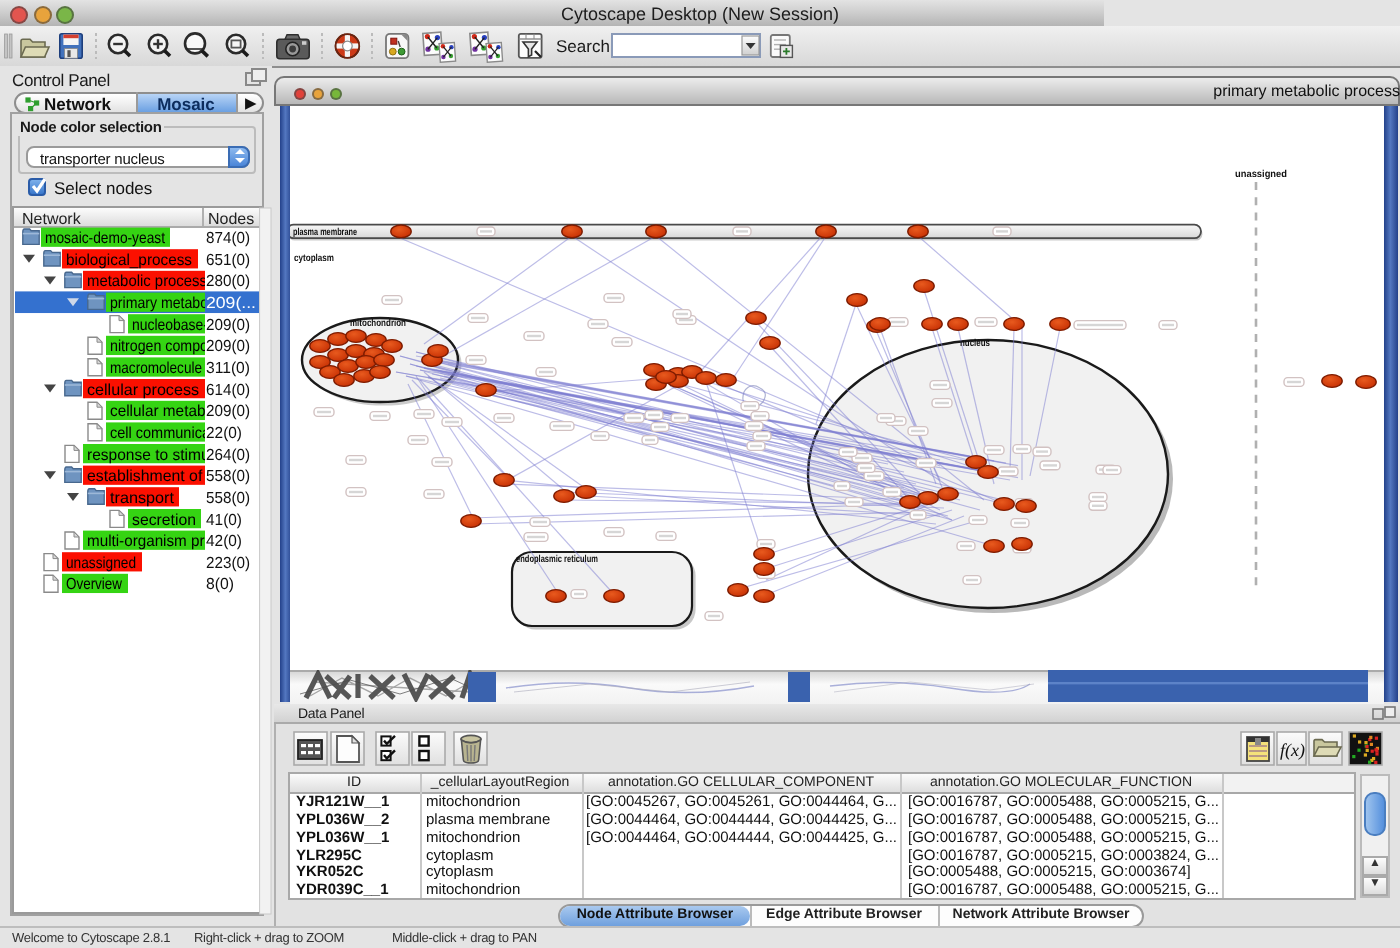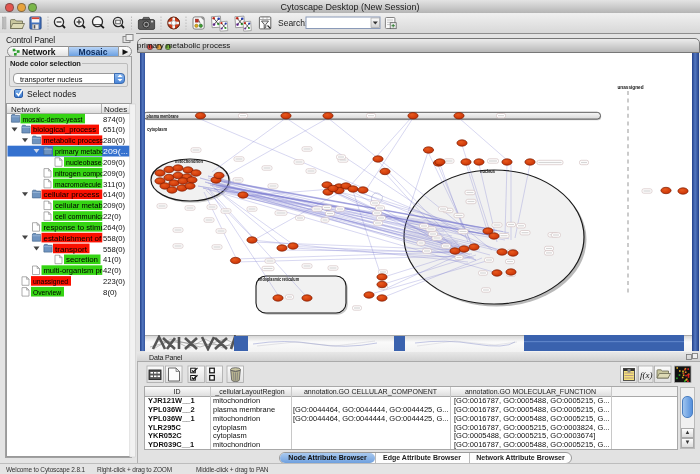--- a/index.html
+++ b/index.html
@@ -1,19 +1,19 @@
 <!DOCTYPE html>
 <html><head><meta charset="utf-8"><style>
 html,body{margin:0;padding:0;}
 body{width:700px;height:474px;font-family:"Liberation Sans",sans-serif;background:#e4e4e4;overflow:hidden;}
 #app{position:relative;width:700px;height:474px;overflow:hidden;}
 .abs{position:absolute;}
 </style></head><body>
 <div id="app">
-<div class="abs" style="left:0;top:0;width:700px;height:13px;background:linear-gradient(#e3e3e3,#cfcfcf 45%,#b4b4b4);border-bottom:1px solid #6f6f6f;">
+<div class="abs" style="left:0;top:0;width:552px;height:13px;background:linear-gradient(#e3e3e3,#cfcfcf 45%,#b4b4b4);border-bottom:1px solid #6f6f6f;">
 <div class="abs" style="left:5.0px;top:3px;width:7px;height:7px;border-radius:50%;background:#e2554f;border:0.5px solid rgba(60,60,60,.55);"></div>
 <div class="abs" style="left:16.5px;top:3px;width:7px;height:7px;border-radius:50%;background:#e8a33c;border:0.5px solid rgba(60,60,60,.55);"></div>
 <div class="abs" style="left:28.0px;top:3px;width:7px;height:7px;border-radius:50%;background:#7ab648;border:0.5px solid rgba(60,60,60,.55);"></div>
 <div class="abs" style="left:0;top:2px;width:700px;text-align:center;font-size:9px;color:#1c1c1c;">Cytoscape Desktop (New Session)</div>
 </div>
 <div class="abs" style="left:0;top:13px;width:700px;height:20px;background:linear-gradient(#f0f0f0,#d8d8d8);border-bottom:1px solid #8e8e8e;"></div>
 <svg class="abs" style="left:0;top:13px;" width="700" height="20" viewBox="0 0 700 20">
 <defs>
         <linearGradient id="tbico" x1="0" y1="0" x2="0" y2="1">
           <stop offset="0" stop-color="#fdfdfd"></stop>
@@ -342,21 +342,21 @@
         <rect x="31.0" y="286.9" width="33.0" height="9.62" fill="#35d413"></rect>
 <text x="33.0" y="294.7" font-size="8" textLength="28" lengthAdjust="spacingAndGlyphs" fill="#000">Overview</text>
       </g>
 <text x="103" y="294.7" font-size="8" textLength="14" lengthAdjust="spacingAndGlyphs" fill="#111">8(0)</text>
 <rect x="129.8" y="104" width="5.7" height="353" fill="#f2f2f2" stroke="#c8c8c8" stroke-width="0.5"></rect>
 </svg>
 <div class="abs" style="left:137px;top:38px;width:563px;height:15px;background:linear-gradient(#ececec,#b8b8b8);border:1px solid #777;border-radius:5px 5px 0 0;box-sizing:border-box;"></div>
 <div class="abs" style="left:146.5px;top:43.5px;width:6.5px;height:6.5px;border-radius:50%;background:#e0413a;border:0.5px solid rgba(70,70,70,.6);box-sizing:border-box;"></div>
 <div class="abs" style="left:155.5px;top:43.5px;width:6.5px;height:6.5px;border-radius:50%;background:#e8a33c;border:0.5px solid rgba(70,70,70,.6);box-sizing:border-box;"></div>
 <div class="abs" style="left:164.5px;top:43.5px;width:6.5px;height:6.5px;border-radius:50%;background:#77b73a;border:0.5px solid rgba(70,70,70,.6);box-sizing:border-box;"></div>
-<div class="abs" style="left:137px;top:41px;width:563px;text-align:left;font-size:8px;color:#111;">primary metabolic process</div>
+<div class="abs" style="left:137px;top:41px;width:563px;text-align:right;font-size:8px;color:#111;">primary metabolic process</div>
 <div class="abs" style="left:139.5px;top:53px;width:6.5px;height:298px;background:linear-gradient(90deg,#23418a,#5377c0 45%,#23418a);"></div>
 <div class="abs" style="left:691.5px;top:53px;width:7.5px;height:298px;background:linear-gradient(90deg,#23418a,#5377c0 45%,#23418a);"></div>
 <div class="abs" style="left:145px;top:53px;width:547px;height:282px;background:#fff;"></div>
 <svg class="abs" style="left:145px;top:53px;" width="547" height="282" viewBox="145 53 547 282">
 <defs>
         <linearGradient id="barg" x1="0" y1="0" x2="0" y2="1">
           <stop offset="0" stop-color="#f8f8f8"></stop>
           <stop offset="1" stop-color="#d8d8d8"></stop>
         </linearGradient>
         <radialGradient id="ng" cx="0.4" cy="0.35" r="0.8">
@@ -793,20 +793,21 @@
 <div class="abs" style="left:77px;top:388px;width:200px;text-align:center;font-size:7px;color:#222;">ID</div>
 <div class="abs" style="left:150px;top:388px;width:200px;text-align:center;font-size:7px;color:#222;">_cellularLayoutRegion</div>
 <div class="abs" style="left:270.5px;top:388px;width:200px;text-align:center;font-size:7px;color:#222;">annotation.GO CELLULAR_COMPONENT</div>
 <div class="abs" style="left:430.5px;top:388px;width:200px;text-align:center;font-size:7px;color:#222;">annotation.GO MOLECULAR_FUNCTION</div>
 <div class="abs" style="left:210px;top:387px;width:1px;height:62px;background:#c8c8c8;"></div>
 <div class="abs" style="left:291px;top:387px;width:1px;height:62px;background:#c8c8c8;"></div>
 <div class="abs" style="left:450px;top:387px;width:1px;height:62px;background:#c8c8c8;"></div>
 <div class="abs" style="left:611px;top:387px;width:1px;height:62px;background:#c8c8c8;"></div>
 <div class="abs" style="left:148px;top:396.3px;font-size:7.5px;font-weight:bold;color:#111;white-space:nowrap;">YJR121W__1</div>
 <div class="abs" style="left:213px;top:396.3px;font-size:7.5px;color:#111;white-space:nowrap;">mitochondrion</div>
+<div class="abs" style="left:293px;top:396.3px;font-size:7.5px;color:#111;white-space:nowrap;">[GO:0045267, GO:0045261, GO:0044464, G...</div>
 <div class="abs" style="left:454px;top:396.3px;font-size:7.5px;color:#111;white-space:nowrap;">[GO:0016787, GO:0005488, GO:0005215, G...</div>
 <div class="abs" style="left:148px;top:405.05px;font-size:7.5px;font-weight:bold;color:#111;white-space:nowrap;">YPL036W__2</div>
 <div class="abs" style="left:213px;top:405.05px;font-size:7.5px;color:#111;white-space:nowrap;">plasma membrane</div>
 <div class="abs" style="left:293px;top:405.05px;font-size:7.5px;color:#111;white-space:nowrap;">[GO:0044464, GO:0044444, GO:0044425, G...</div>
 <div class="abs" style="left:454px;top:405.05px;font-size:7.5px;color:#111;white-space:nowrap;">[GO:0016787, GO:0005488, GO:0005215, G...</div>
 <div class="abs" style="left:148px;top:413.8px;font-size:7.5px;font-weight:bold;color:#111;white-space:nowrap;">YPL036W__1</div>
 <div class="abs" style="left:213px;top:413.8px;font-size:7.5px;color:#111;white-space:nowrap;">mitochondrion</div>
 <div class="abs" style="left:293px;top:413.8px;font-size:7.5px;color:#111;white-space:nowrap;">[GO:0044464, GO:0044444, GO:0044425, G...</div>
 <div class="abs" style="left:454px;top:413.8px;font-size:7.5px;color:#111;white-space:nowrap;">[GO:0016787, GO:0005488, GO:0005215, G...</div>
 <div class="abs" style="left:148px;top:422.55px;font-size:7.5px;font-weight:bold;color:#111;white-space:nowrap;">YLR295C</div>

